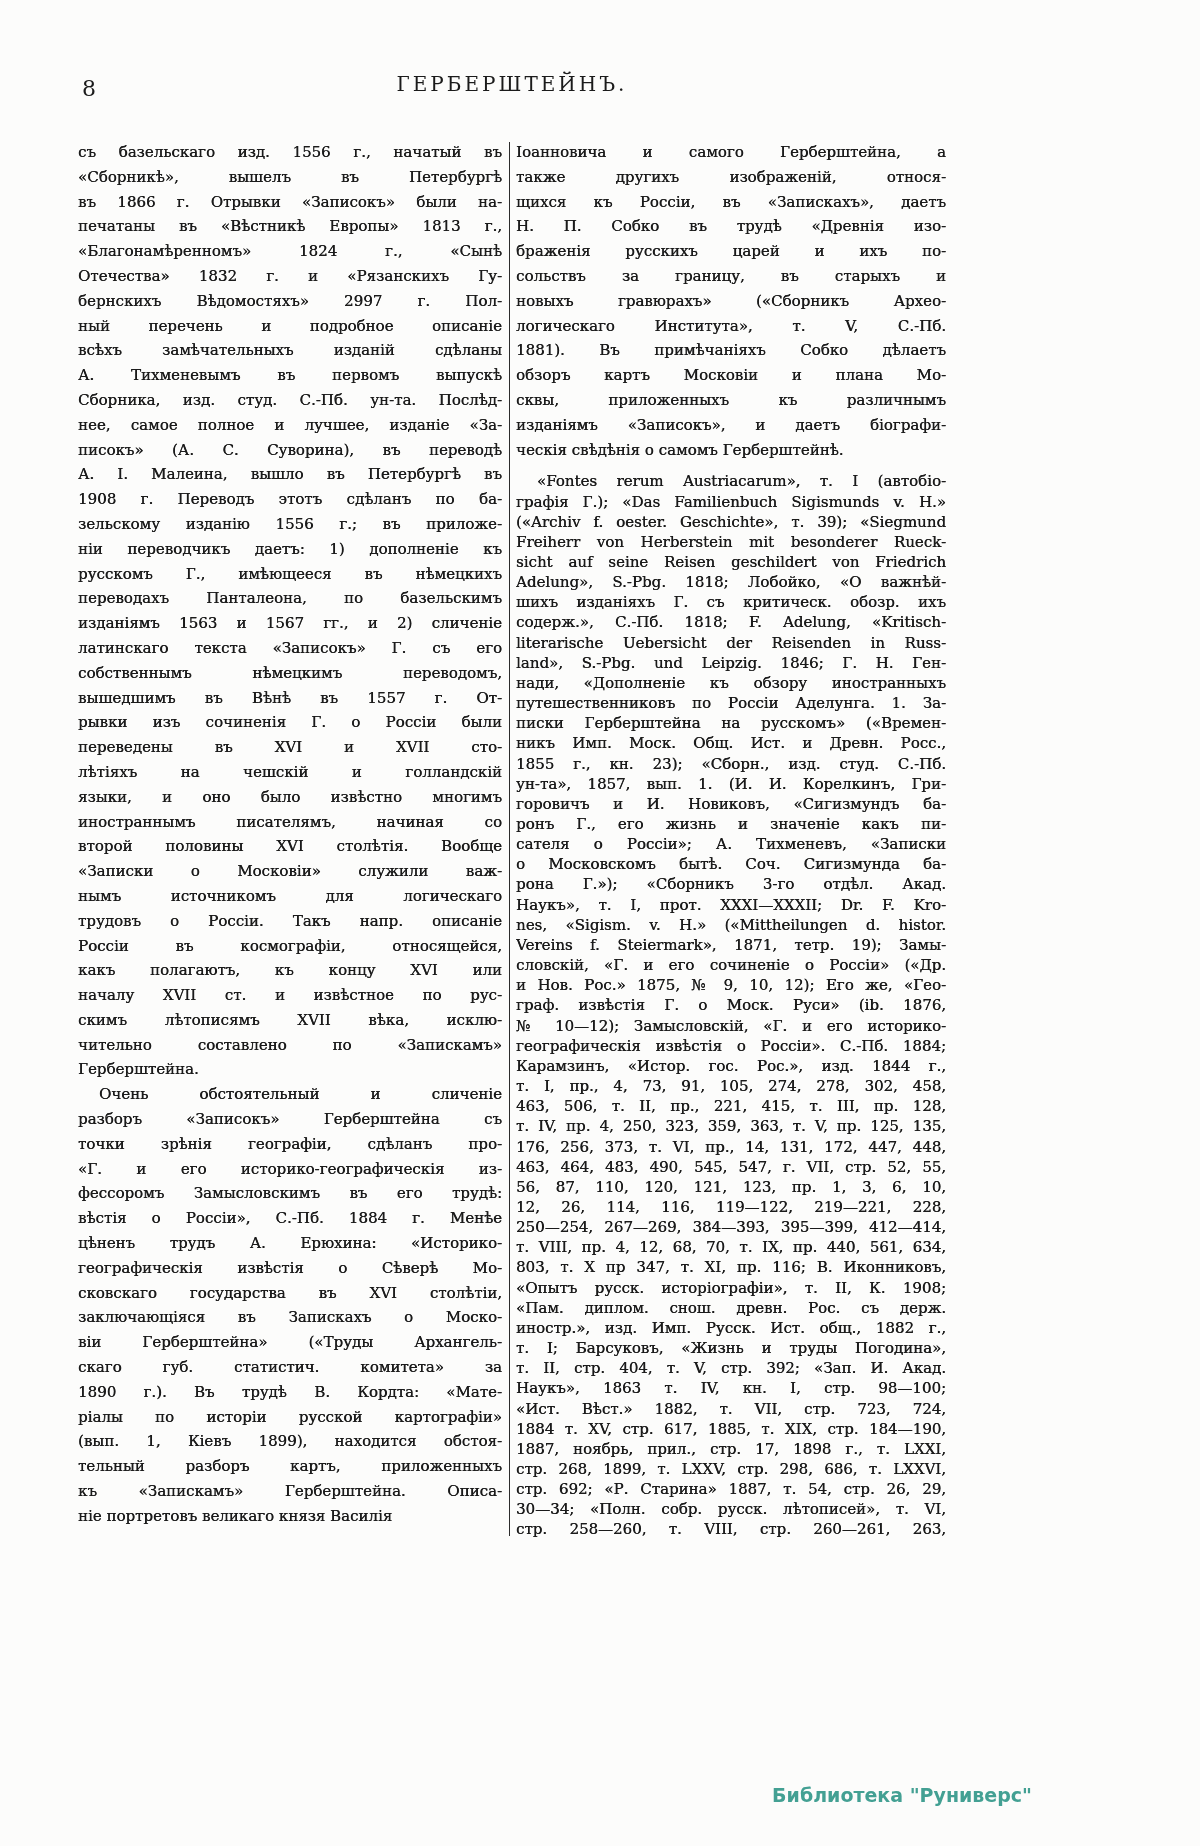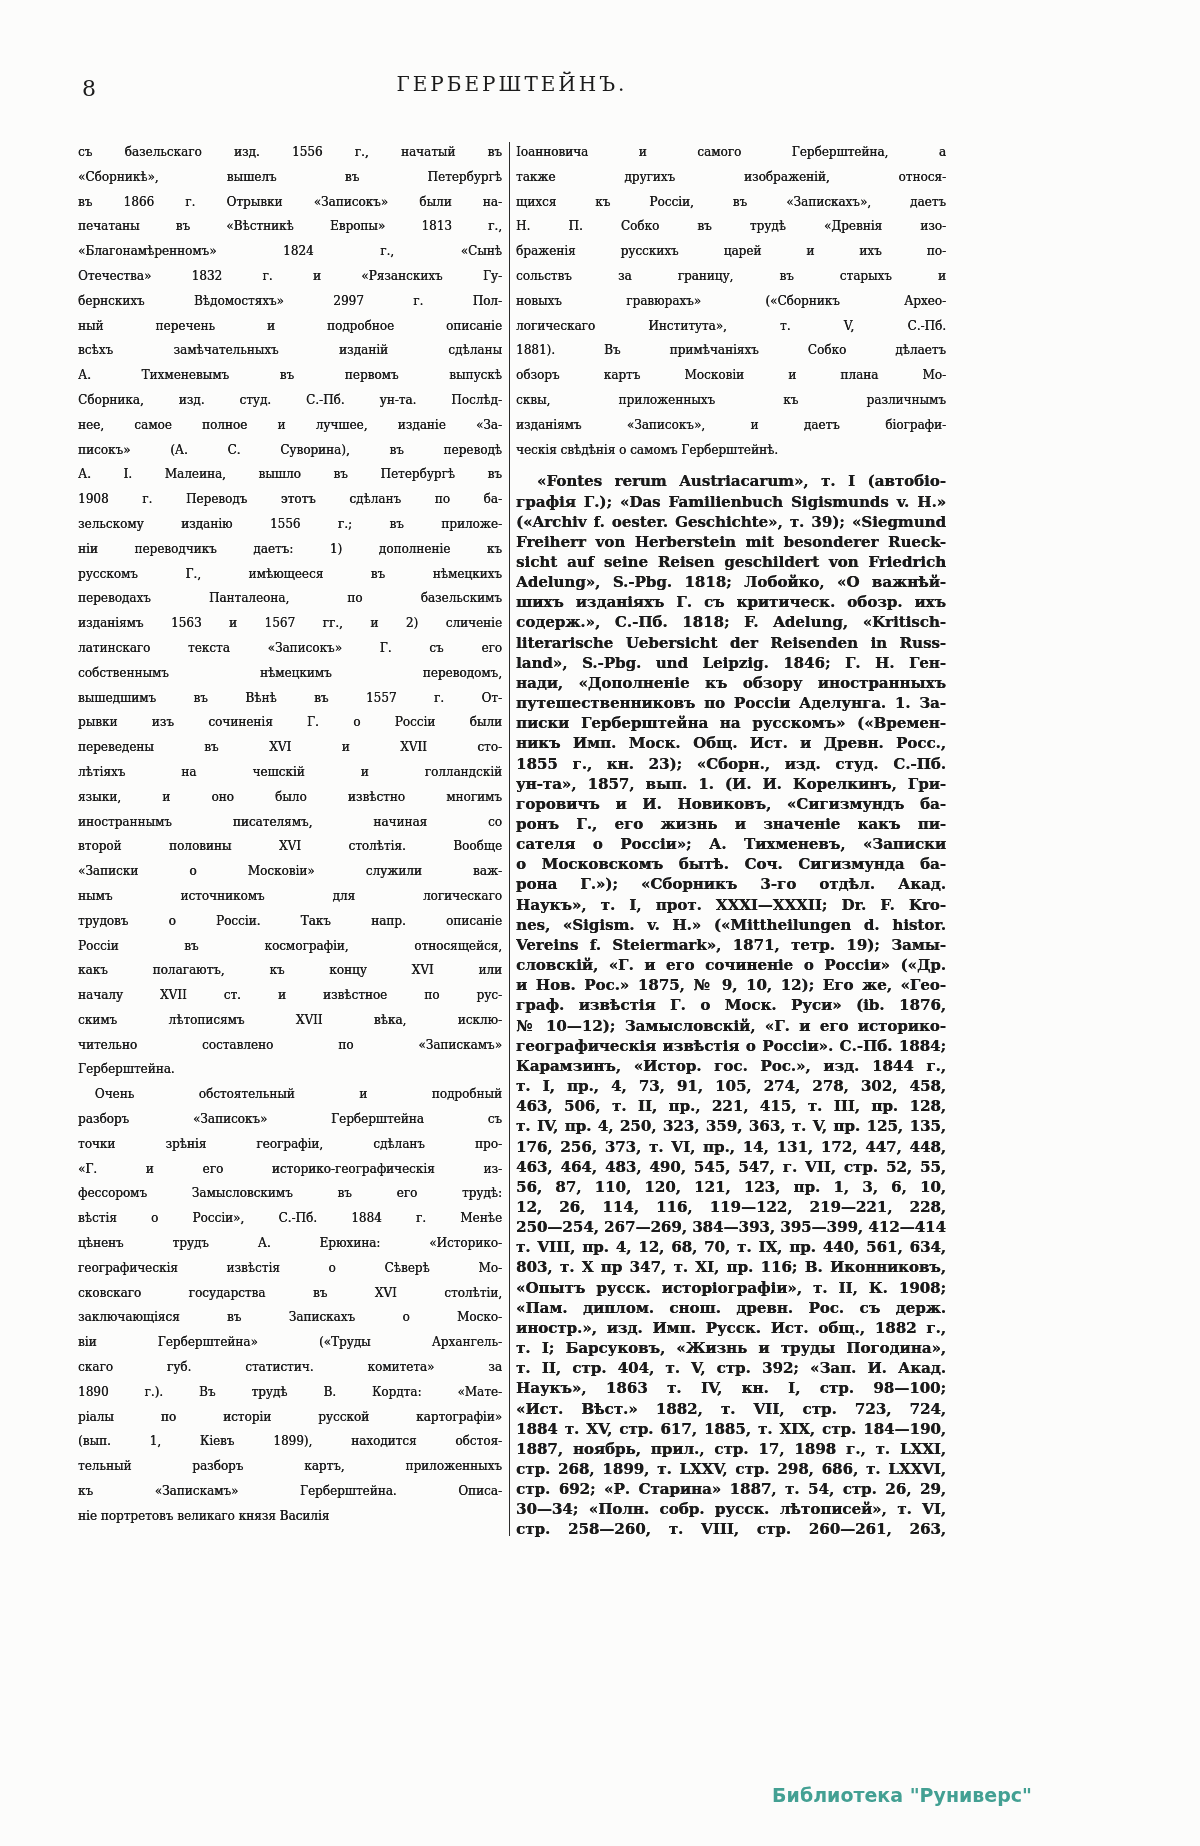--- a/index.html
+++ b/index.html
@@ -43,28 +43,27 @@
   }
   .column { text-shadow: 0.3px 0 0 currentColor; }
   .column.left  { width: 424px; }
   .column.right { width: 430px; }
   .divider {
     width: 1px;
     background: #2c2c2c;
     margin: 2px 6px 4px 7px;
   }
   .para {
-    font-size: 12px;
+    font-size: 15px;
     line-height: 24.8px;
   }
   .para.small {
     font-size: 15px;
     line-height: 20.15px;
     margin-top: 9px;
-    font-weight: bold;
   }
   .line {
     text-align: justify;
     text-align-last: justify;
     -moz-text-align-last: justify;
     white-space: nowrap;
     overflow: hidden;
   }
   .line.line-end {
     text-align-last: left;
@@ -129,21 +128,21 @@
             <div class="line">нымъ источникомъ для логическаго</div>
             <div class="line">трудовъ о Россіи. Такъ напр. описаніе</div>
             <div class="line">Россіи въ космографіи, относящейся,</div>
             <div class="line">какъ полагаютъ, къ концу XVI или</div>
             <div class="line">началу XVII ст. и извѣстное по рус-</div>
             <div class="line">скимъ лѣтописямъ XVII вѣка, исклю-</div>
             <div class="line">чительно составлено по «Запискамъ»</div>
             <div class="line line-end">Герберштейна.</div>
           </div>
         <div class="para indent-first">
-            <div class="line">Очень обстоятельный и подробный</div>
+            <div class="line">Очень обстоятельный и сличеніе</div>
             <div class="line">разборъ «Записокъ» Герберштейна съ</div>
             <div class="line">точки зрѣнія географіи, сдѣланъ про-</div>
             <div class="line">«Г. и его историко-географическія из-</div>
             <div class="line">фессоромъ Замысловскимъ въ его трудѣ:</div>
             <div class="line">вѣстія о Россіи», С.-Пб. 1884 г. Менѣе</div>
             <div class="line">цѣненъ трудъ А. Ерюхина: «Историко-</div>
             <div class="line">географическія извѣстія о Сѣверѣ Мо-</div>
             <div class="line">сковскаго государства въ XVI столѣтіи,</div>
             <div class="line">заключающіяся въ Запискахъ о Моско-</div>
             <div class="line">віи Герберштейна» («Труды Архангель-</div>

